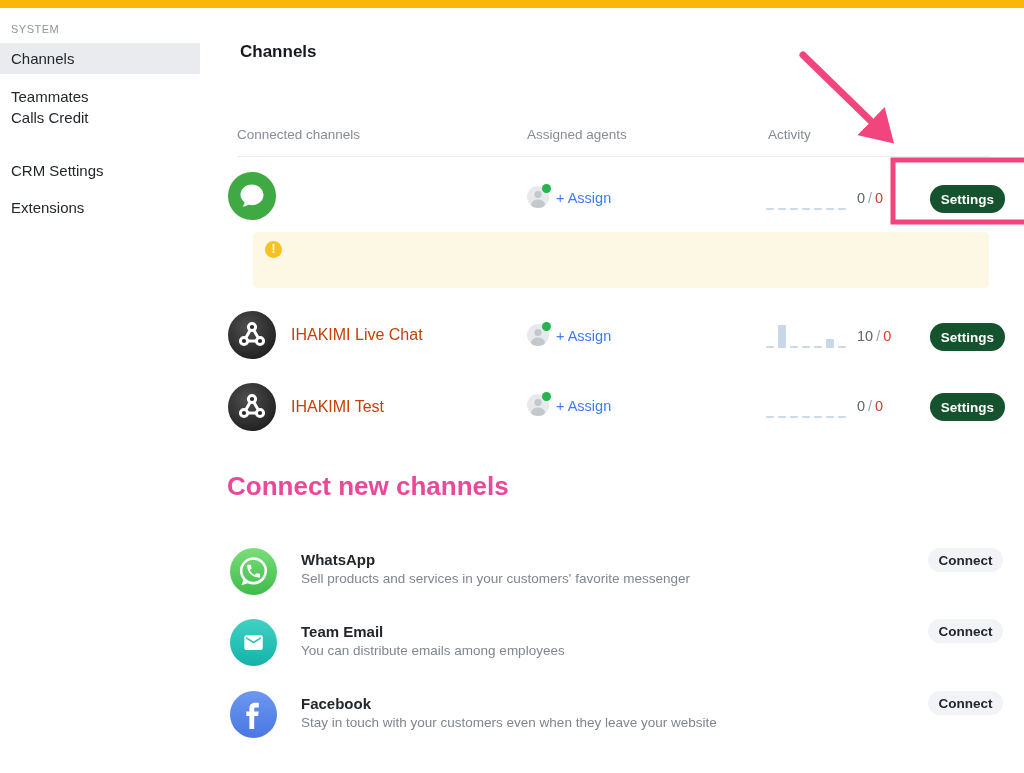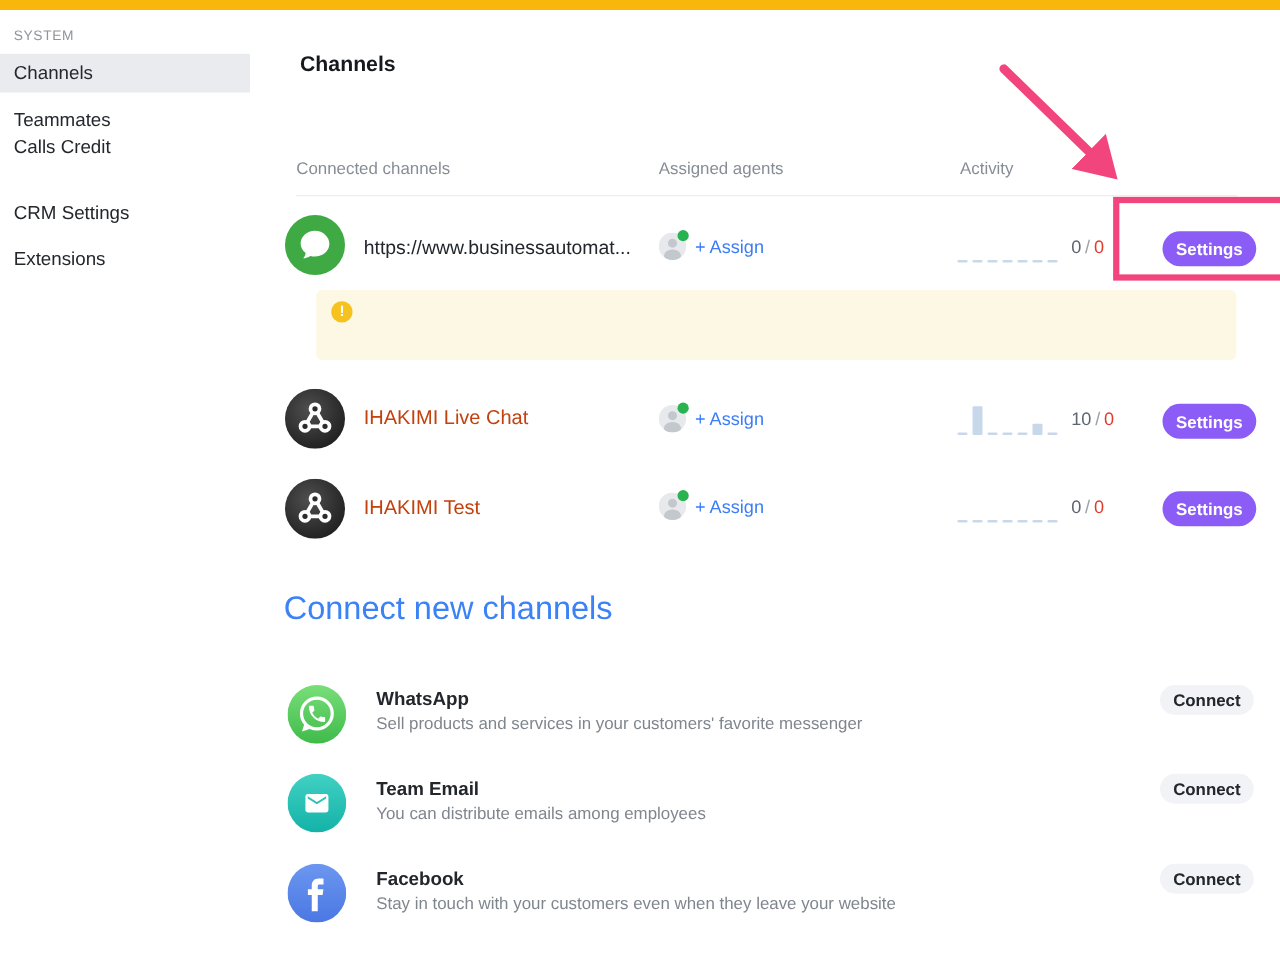--- a/index.html
+++ b/index.html
@@ -27,33 +27,33 @@
   .chan-name.bold { font-weight:400; font-size:16px; color:#c2410c; }
   .avatar { position:absolute; left:527px; width:22px; height:22px; }
   .status-dot { position:absolute; width:9px; height:9px; border-radius:50%; background:#27B34F; }
   .assign-link { position:absolute; left:556px; font-size:14.5px; color:#3B7CF7; cursor:pointer; }
   .spark { position:absolute; left:766px; display:flex; align-items:flex-end; gap:4px; height:26px; }
   .spark i { width:8px; background:#C8D8EB; border-radius:1px; display:block; }
   .count-wrap { position:absolute; left:857px; font-size:14.5px; color:#5F6570; white-space:nowrap; }
   .count-sep { color:#9AA0A6; margin:0 3px; }
   .count-missed { color:#E23B2E; }
   .pill-btn { position:absolute; left:930px; width:75px; height:28px; border:none; border-radius:14px;
-              background:#8b5cf6; color:#fff; font-family:inherit; font-size:13.5px; font-weight:700; cursor:pointer; }
+              background:#14532d; color:#fff; font-family:inherit; font-size:13.5px; font-weight:700; cursor:pointer; }
   .connect-btn { position:absolute; left:928px; width:75px; height:24px; border:none; border-radius:12px;
                  background:#F1F3F6; color:#23272C; font-family:inherit; font-size:13.5px; font-weight:700; cursor:pointer; }
 
   
   .warn-banner { position:absolute; left:253px; top:232px; width:736px; height:56px; background:#FCF8E3; border-radius:5px; }
   .warn-icon { position:absolute; left:265px; top:241px; width:17px; height:17px; border-radius:50%;
                background:#F6C21F; color:#fff; font-size:12px; font-weight:700; text-align:center; line-height:17px; }
   .warn-text { position:absolute; left:291px; top:238px; width:688px; font-size:14.5px; line-height:21px; color:#23272C; }
   .warn-link { color:#3B7CF7; cursor:pointer; }
 
   
-  .section-title { position:absolute; left:227px; top:471px; font-size:26px; font-weight:400; color:#3b82f6; }
+  .section-title { position:absolute; left:227px; top:471px; font-size:26px; font-weight:700; color:#ec4899; }
   .new-icon { position:absolute; left:230px; width:47px; height:47px; }
   .new-name { position:absolute; left:301px; font-size:15px; font-weight:700; color:#23272C; }
   .new-desc { position:absolute; left:301px; font-size:13.5px; color:#80868E; }
 
   
   .annotation { position:absolute; left:0; top:0; width:1024px; height:773px; pointer-events:none; }
 </style>
 </head>
 <body>
 
@@ -75,21 +75,20 @@
   <div class="col-head" style="left:527px">Assigned agents</div>
   <div class="col-head" style="left:768px">Activity</div>
   <div class="head-divider"></div>
 
   <div class="chan-icon" style="top:172px">
     <svg viewBox="0 0 48 48" width="48" height="48">
       <circle cx="24" cy="24" r="24" fill="#3FA944"></circle>
       <path fill="#fff" d="M24 12.5c-6.4 0-11.5 4.6-11.5 10.2 0 3.1 1.5 5.8 4 7.6-.1 1.5-.7 3.1-2 4.3 2.2-.1 4.2-.9 5.7-1.9 1.2.3 2.5.5 3.8.5 6.4 0 11.5-4.6 11.5-10.2S30.4 12.5 24 12.5z"></path>
     </svg>
   </div>
-  <div class="chan-name" style="top:190px">https://www.businessautomat...</div>
   <div class="avatar" style="top:186px">
     <svg viewBox="0 0 22 22" width="22" height="22">
       <defs>
           <clipPath id="av1">
             <circle cx="11" cy="11" r="11"></circle>
           </clipPath>
         </defs>
       <circle cx="11" cy="11" r="11" fill="#E7E9EC"></circle>
       <g clip-path="url(#av1)">
           <circle cx="11" cy="8.5" r="3.6" fill="#C3C8CD"></circle>

